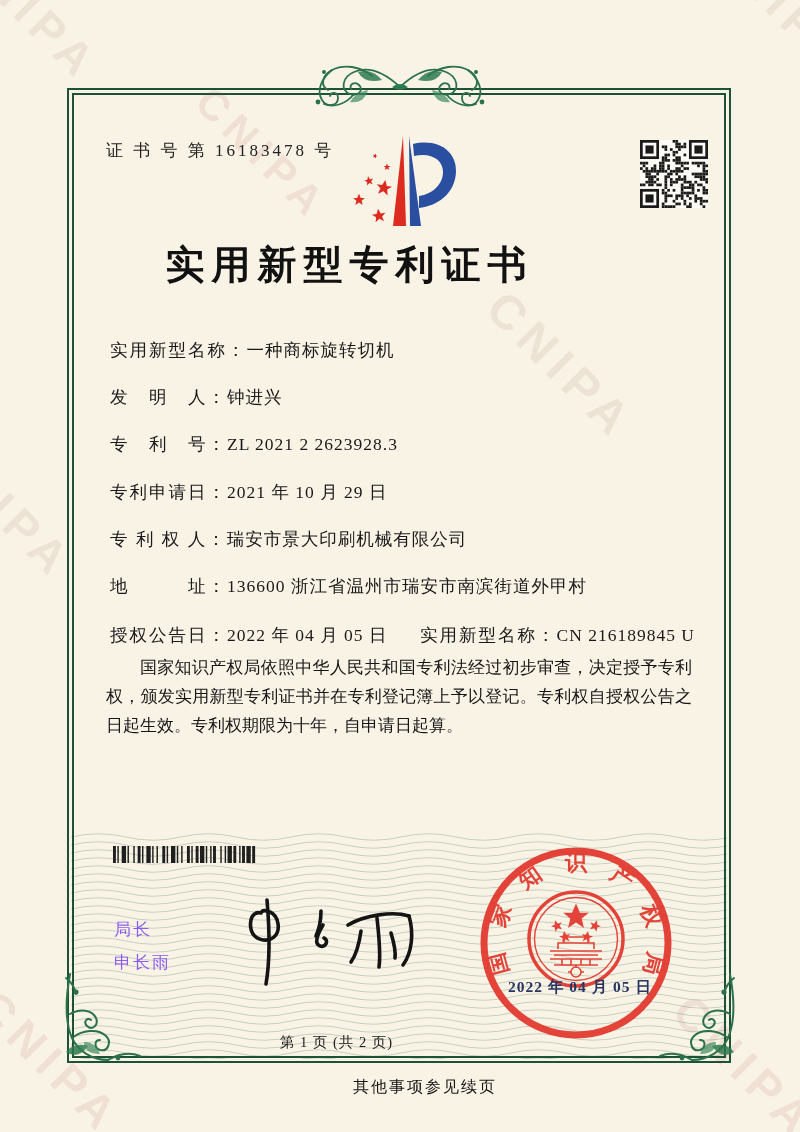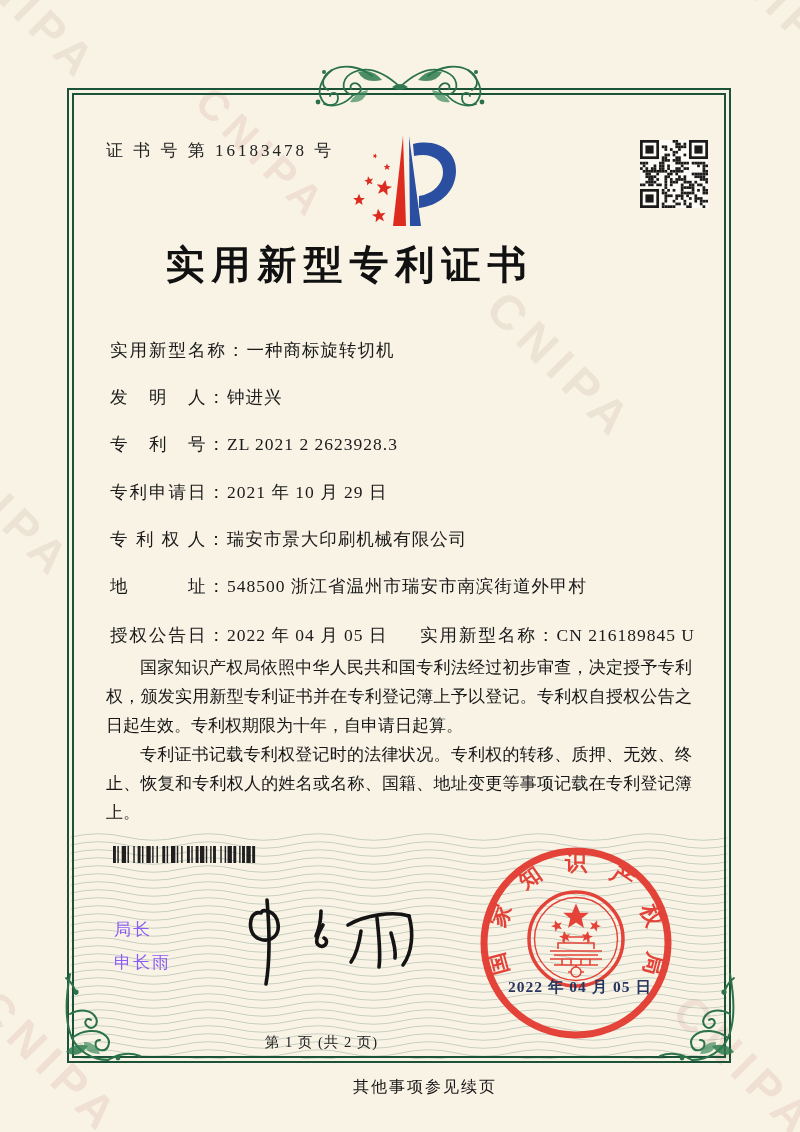--- a/index.html
+++ b/index.html
@@ -60,21 +60,21 @@
     font-size:17px; color:#8b5cf6; line-height:33px; letter-spacing:2px;
   }
   .signature{position:absolute; left:235px; top:893px;}
   .seal{position:absolute; left:477px; top:844px;}
   .seal-date{
     position:absolute; left:495px; top:977px; width:170px;
     text-align:center; font-size:15.5px; font-weight:bold;
     color:#27355f; letter-spacing:1px; white-space:nowrap;
   }
   .page-info{
-    position:absolute; left:0; top:1033px; width:643px;
+    position:absolute; left:15px; top:1033px; width:643px;
     text-align:center; font-size:14.5px; color:#222; letter-spacing:1px;
   }
   .cont-note{
     position:absolute; left:0; top:1077px; width:800px;
     text-align:center; font-size:16px; color:#161616; letter-spacing:2px;margin-left:25px;
   }
   .ornament{position:absolute; pointer-events:none;}
 </style>
 </head>
 <body>
@@ -404,32 +404,31 @@
   <div class="field" style="top:432px;">
     <span class="lbl">专　利　号：</span><span>ZL 2021 2 2623928.3</span>
   </div>
   <div class="field" style="top:480px;">
     <span class="lbl">专利申请日：</span><span>2021 年 10 月 29 日</span>
   </div>
   <div class="field" style="top:527px;">
     <span class="lbl">专 利 权 人：</span><span>瑞安市景大印刷机械有限公司</span>
   </div>
   <div class="field" style="top:574px;">
-    <span class="lbl">地　　　址：</span><span>548500 浙江省温州市瑞安市南滨街道外甲村</span>
+    <span class="lbl">地　　　址：</span><span>136600 浙江省温州市瑞安市南滨街道外甲村</span>
   </div>
   <div class="field" style="top:623px;">
     <span class="lbl">授权公告日：</span><span>2022 年 04 月 05 日</span>
   </div>
   <div class="field" style="top:623px; left:420px;">
     <span class="lbl">实用新型名称：</span><span>CN 216189845 U</span>
   </div>
 
   <div class="paras">
     <p>国家知识产权局依照中华人民共和国专利法经过初步审查，决定授予专利权，颁发实用新型专利证书并在专利登记簿上予以登记。专利权自授权公告之日起生效。专利权期限为十年，自申请日起算。</p>
-    <p>专利证书记载专利权登记时的法律状况。专利权的转移、质押、无效、终止、恢复和专利权人的姓名或名称、国籍、地址变更等事项记载在专利登记簿上。</p>
   </div>
 
   <div class="barcode">
     <svg id="bc-svg" width="207" height="17" xmlns="http://www.w3.org/2000/svg">
         <rect x="0" y="0" width="2.9" height="17" fill="#1f1f1f"></rect>
         <rect x="4.35" y="0" width="1.45" height="17" fill="#1f1f1f"></rect>
         <rect x="8.7" y="0" width="4.35" height="17" fill="#1f1f1f"></rect>
         <rect x="14.499999999999998" y="0" width="1.45" height="17" fill="#1f1f1f"></rect>
         <rect x="20.299999999999997" y="0" width="1.45" height="17" fill="#1f1f1f"></rect>
         <rect x="24.649999999999995" y="0" width="2.9" height="17" fill="#1f1f1f"></rect>

